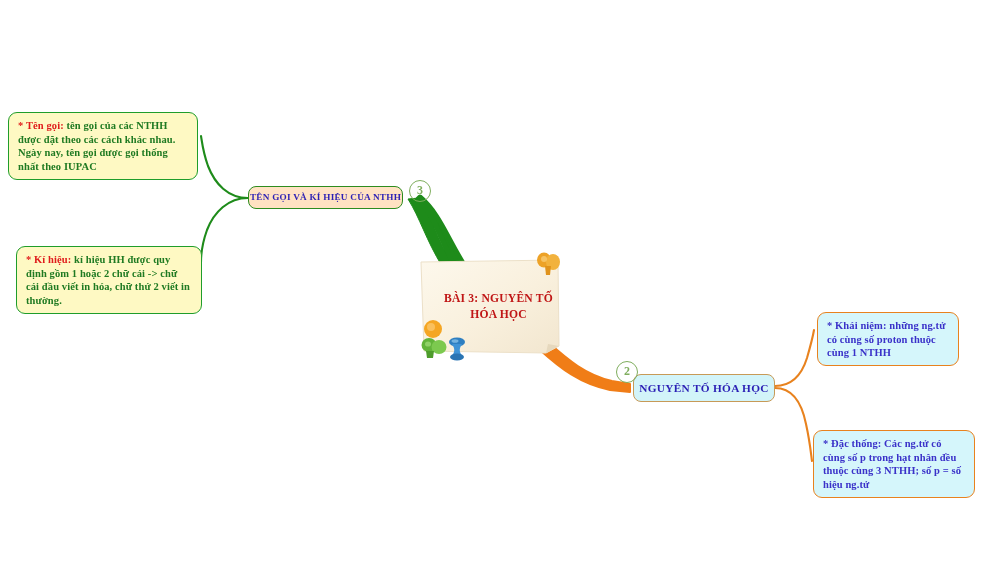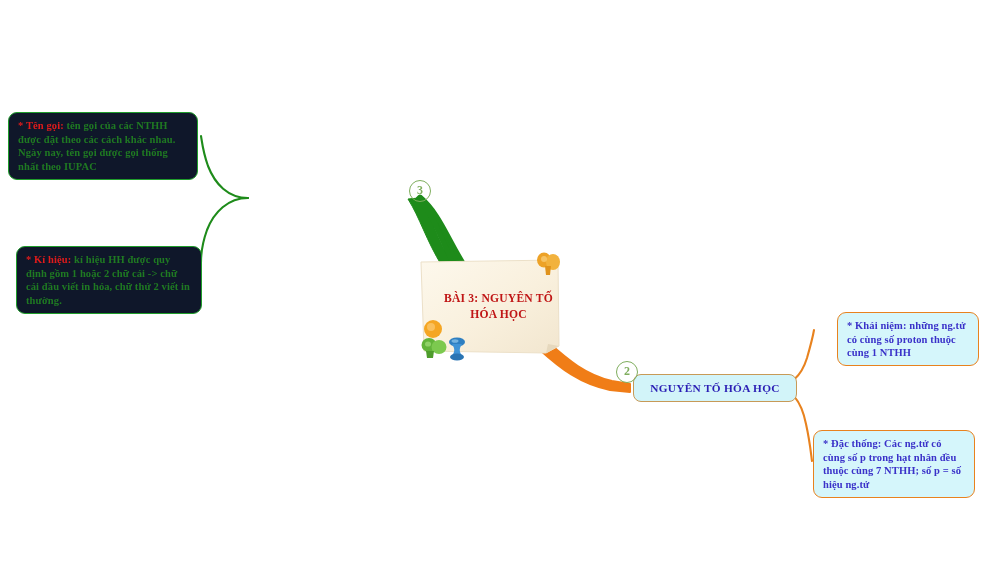--- a/index.html
+++ b/index.html
@@ -32,21 +32,21 @@
     position: absolute;
     box-sizing: border-box;
     border-radius: 9px;
     padding: 6px 8px 5px 9px;
     font-size: 10.5px;
     line-height: 1.30;
     font-weight: bold;
     letter-spacing: .1px;
   }
   .note-yellow {
-    background: #0f172a;
+    background: #fef9c3;
     border: 1.6px solid #1f9d2b;
     color: #1f7a22;
   }
   .note-cyan {
     background: #d5f6fb;
     border: 1.6px solid #e8821e;
     color: #3a31c9;
   }
   .note .bullet {
     color: #e01b1b;
@@ -56,21 +56,21 @@
   }
   .note .lead {
     color: #e01b1b;
   }
   .note-cyan .lead {
     color: #3a31c9;
   }
 
   #note-ten-goi { left: 8px;  top: 112px; width: 190px; }
   #note-ki-hieu { left: 16px; top: 238px; width: 186px; margin-top: 8px; }
-  #note-khai-niem { left: 817px; top: 312px; width: 142px; margin-left: 20px; }
+  #note-khai-niem { left: 817px; top: 312px; width: 142px; }
   #note-dac-diem { left: 813px; top: 430px; width: 162px; }
 
   
   .branch-node {
     position: absolute;
     box-sizing: border-box;
     border-radius: 8px;
     text-align: center;
     font-weight: bold;
     white-space: nowrap;
@@ -80,21 +80,21 @@
     left: 248px; top: 186px;
     width: 155px; height: 23px;
     line-height: 21px;
     font-size: 9.2px;
     letter-spacing: .25px;
     background: #ffe2c2;
     border: 1.5px solid #2d8c1f;
   }
   #node-nguyen-to {
     left: 633px; top: 374px;
-    width: 164px; height: 28px;
+    width: 142px; height: 28px;
     line-height: 26px;
     font-size: 11.3px;
     letter-spacing: .3px;
     background: #d2f4f9;
     border: 1.6px solid #c79a57;
   }
 
   
   .circle-num {
     position: absolute;
@@ -201,20 +201,21 @@
     <ellipse cx="8" cy="8" rx="3" ry="2.6" fill="#a3dd7c" opacity=".7"></ellipse>
   </svg>
 
   <svg class="pin" style="left:446px; top:336px; width:22px; height:26px;" viewBox="0 0 22 26">
     <ellipse cx="11" cy="6" rx="8" ry="4.5" fill="#2e7fc1"></ellipse>
     <path d="M 6,8 C 9,13 9,15 6,20 L 16,20 C 13,15 13,13 16,8 Z" fill="#3f93d6"></path>
     <ellipse cx="11" cy="21" rx="7" ry="3.5" fill="#2a74b3"></ellipse>
     <ellipse cx="9" cy="5" rx="3.5" ry="1.8" fill="#8cc4ea" opacity=".75"></ellipse>
   </svg>
 
+  <div id="node-ten-goi-kh" class="branch-node">TÊN GỌI VÀ KÍ HIỆU CỦA NTHH</div>
 
   <div id="num-3" class="circle-num">3</div>
 
   <div id="node-nguyen-to" class="branch-node">NGUYÊN TỐ HÓA HỌC</div>
 
   <div id="num-2" class="circle-num">2</div>
 
   <div id="note-ten-goi" class="note note-yellow">
     <span class="bullet">*</span>
     <span class="lead">Tên gọi:</span><span> tên gọi của các NTHH được đặt theo các cách khác nhau. Ngày nay, tên gọi được gọi thống nhất theo IUPAC</span>
@@ -225,16 +226,16 @@
     <span class="lead">Kí hiệu:</span><span> kí hiệu HH được quy định gồm 1 hoặc 2 chữ cái -&gt; chữ cái đầu viết in hóa, chữ thứ 2 viết in thường.</span>
   </div>
 
   <div id="note-khai-niem" class="note note-cyan">
     <span class="bullet">*</span>
     <span class="lead">Khái niệm:</span><span> những ng.tử có cùng số proton thuộc cùng 1 NTHH</span>
   </div>
 
   <div id="note-dac-diem" class="note note-cyan">
     <span class="bullet">*</span>
-    <span class="lead">Đặc thống:</span><span> Các ng.tử có cùng số p trong hạt nhân đều thuộc cùng 7 NTHH; số p = số hiệu ng.tử</span>
+    <span class="lead">Đặc thống:</span><span> Các ng.tử có cùng số p trong hạt nhân đều thuộc cùng 3 NTHH; số p = số hiệu ng.tử</span>
   </div>
 
 </div>
 
 </body></html>

